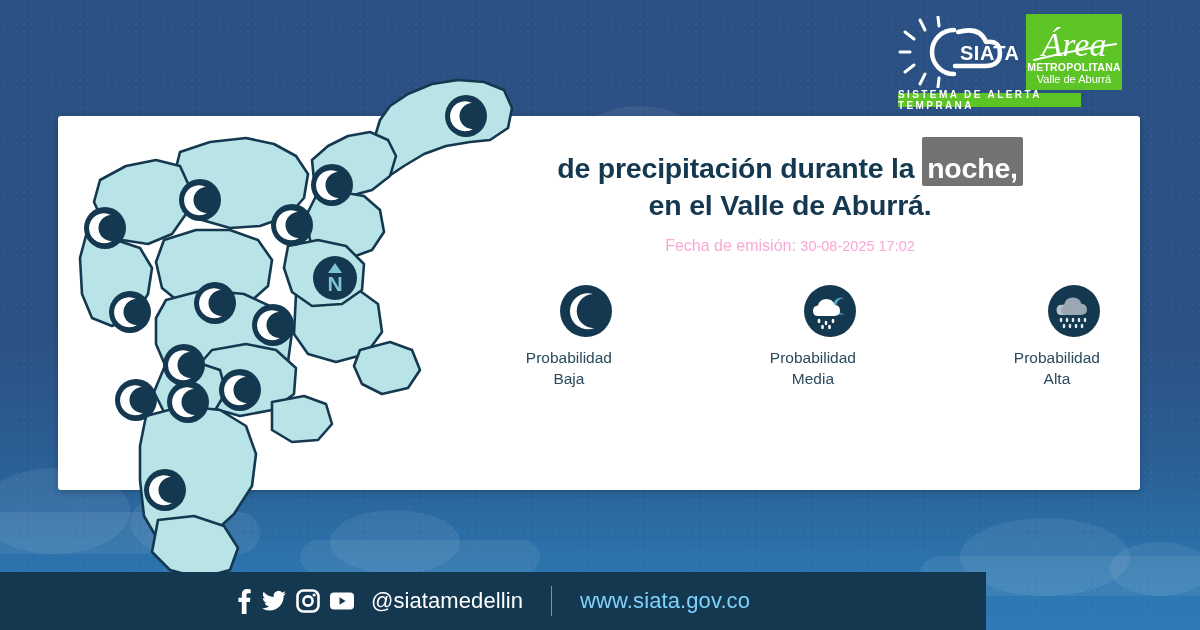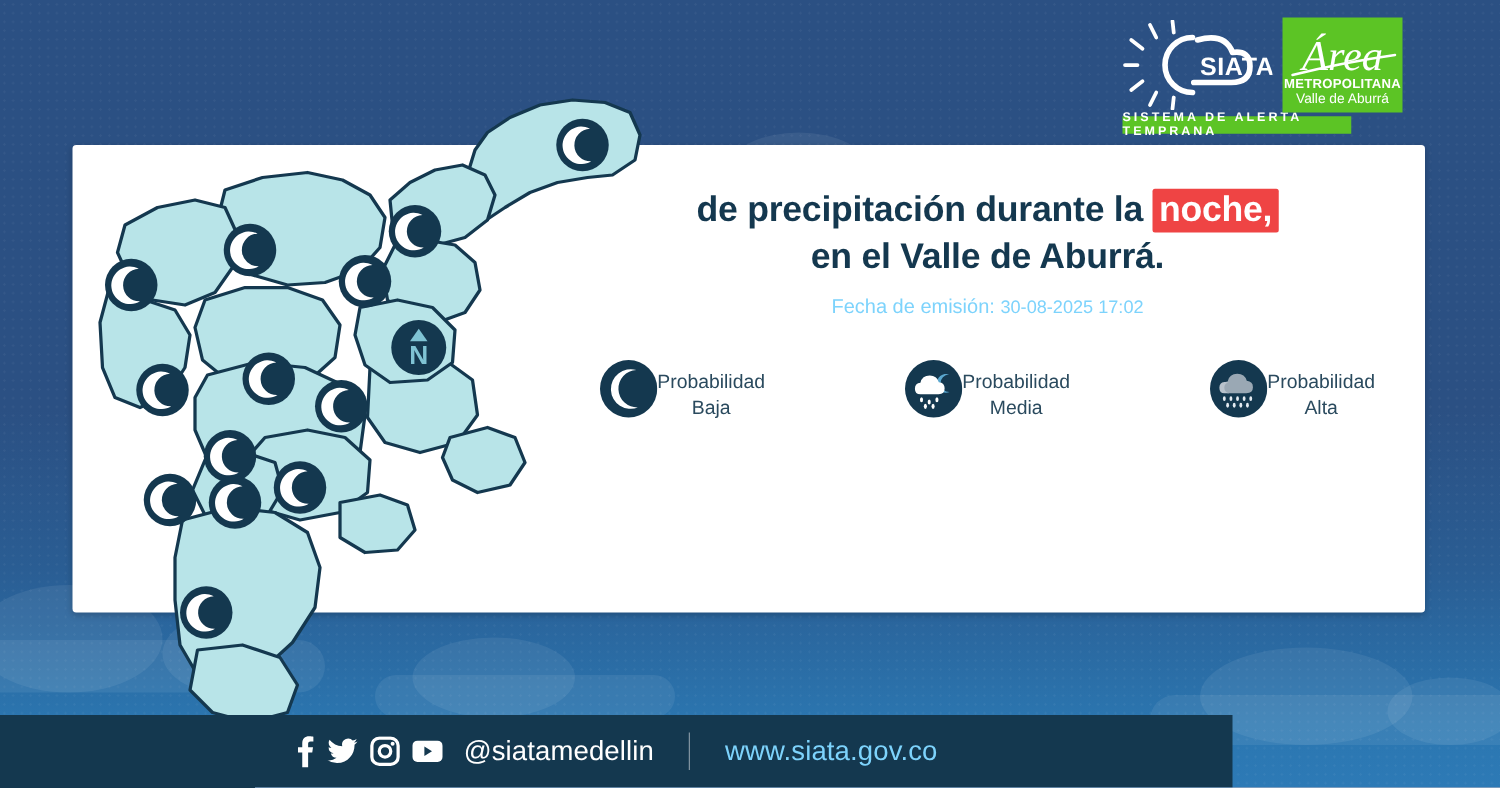--- a/index.html
+++ b/index.html
@@ -67,27 +67,27 @@
   
   #map-wrap { position:absolute; left:60px; top:50px; width:460px; height:520px; z-index:20; }
   #map-wrap svg { width:100%; height:100%; overflow:visible; }
 
   
   #panel {
     position:absolute; left:470px; top:150px; width:640px; z-index:25;
     text-align:center; color:#14384f;
   }
   #title { font-size:28.5px; font-weight:bold; line-height:1.30; letter-spacing:-.2px; }
-  #title .hl { background:#ef4444; color:#fff; padding:1px 5px 2px; border-radius:2px; }
-  #emission { margin-top:13px; font-size:16px; color:#7dd3fc; }
+  #title .hl { background:#737373; color:#fff; padding:15px 5px 2px; border-radius:2px; }
+  #emission { margin-top:13px; font-size:16px; color:#f9a8d4; }
   #emission .lbl { font-weight:normal; }
   #emission .val { font-size:14.5px; }
 
   #legend { margin-top:30px; display:flex; justify-content:center; gap:112px; }
-  .leg { width:132px; display:flex; flex-direction:row; align-items:flex-start; }
+  .leg { width:132px; display:flex; flex-direction:column; align-items:flex-end; }
   .leg-icon { width:52px; height:52px; }
   .leg-txt { margin-top:11px; font-size:15.5px; line-height:1.35; color:#2a4a5e; text-align:center; }
 
   
   #footer {
     position:absolute; left:0; bottom:0; width:986px; height:58px;
     background:#14384f; z-index:40;
     display:flex; align-items:center; justify-content:center; gap:0;
   }
   #social { display:flex; align-items:center; gap:9px; margin-right:16px; }

